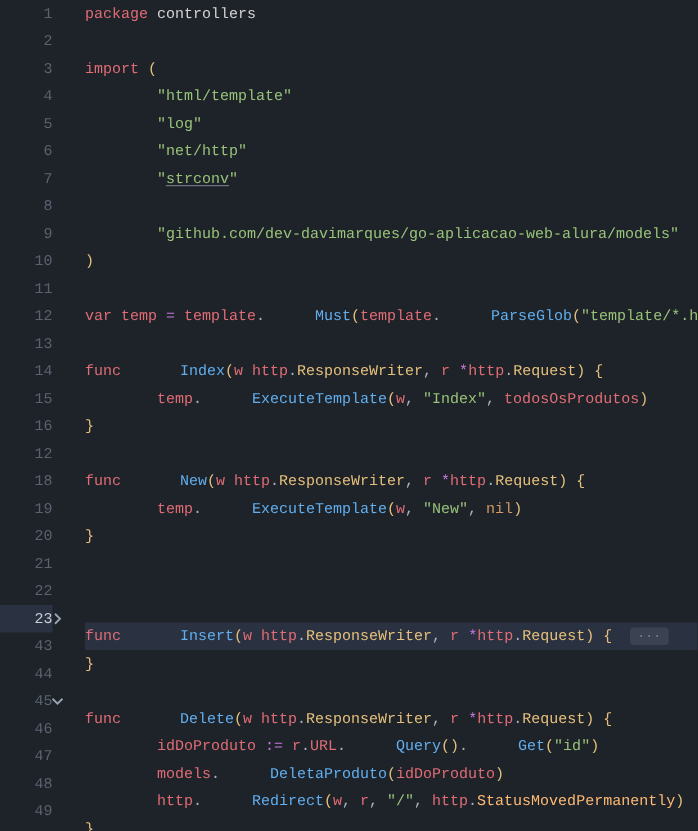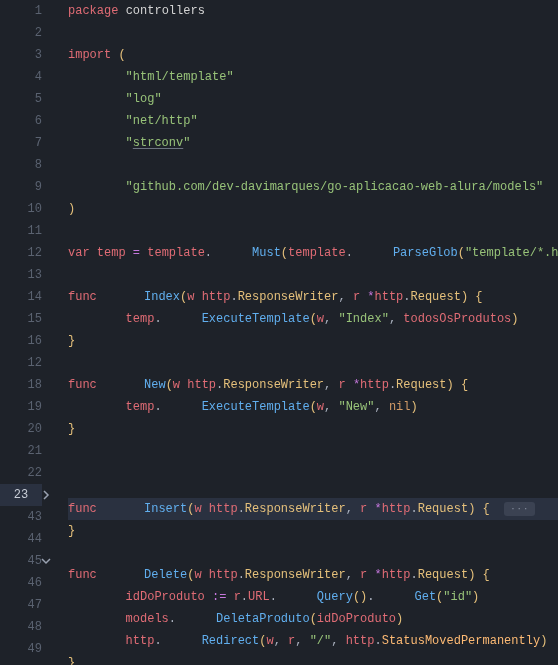--- a/index.html
+++ b/index.html
@@ -33,21 +33,21 @@
     display: flex;
     align-items: center;
     justify-content: center;
     color: #9aa2b1;
     cursor: pointer;
   }
   .fold-icon svg { width: 10px; height: 10px; }
   .code { flex: 1; padding-left: 18px; }
   .code .line { height: 22px; white-space: pre; }
   .line.current { background: #2a3140; margin-top: 36px; }
-  .gutter .ln.current { background: #2a3140; color: #c8cdd6; text-align: center; }
+  .gutter .ln.current { background: #2a3140; color: #c8cdd6; }
   .kw2     { color: #e06c75; }
   .pkg     { color: #d4d4d4; }
   .str     { color: #98c379; }
   .fn      { color: #61afef; padding-left: 40px; }
   .ident   { color: #e06c75; text-align: center; }
   .param   { color: #e5c07b; }
   .punc    { color: #abb2bf; }
   .punc2   { color: #e5c07b; }
   .mtd     { color: #fdba74; }
   .opkw    { color: #c678dd; }

